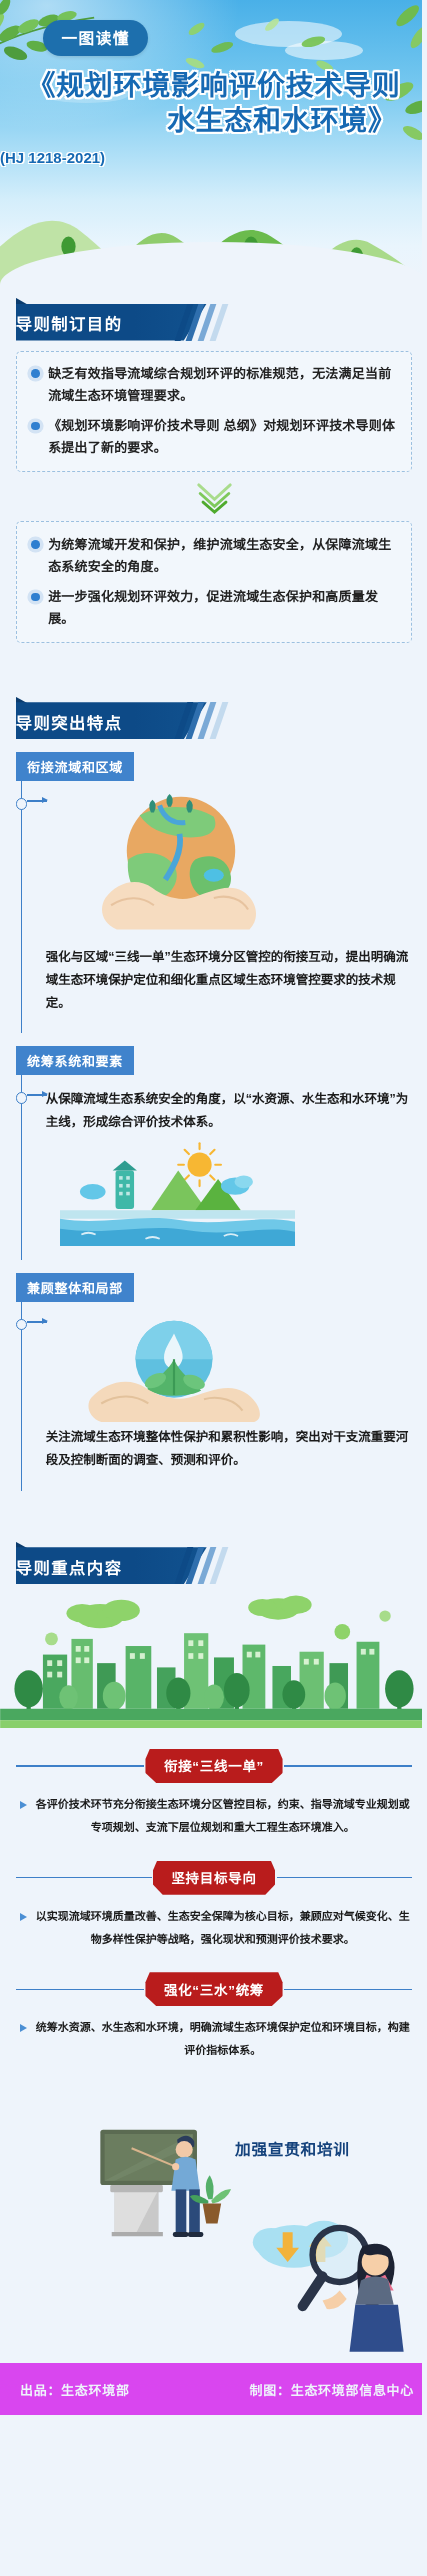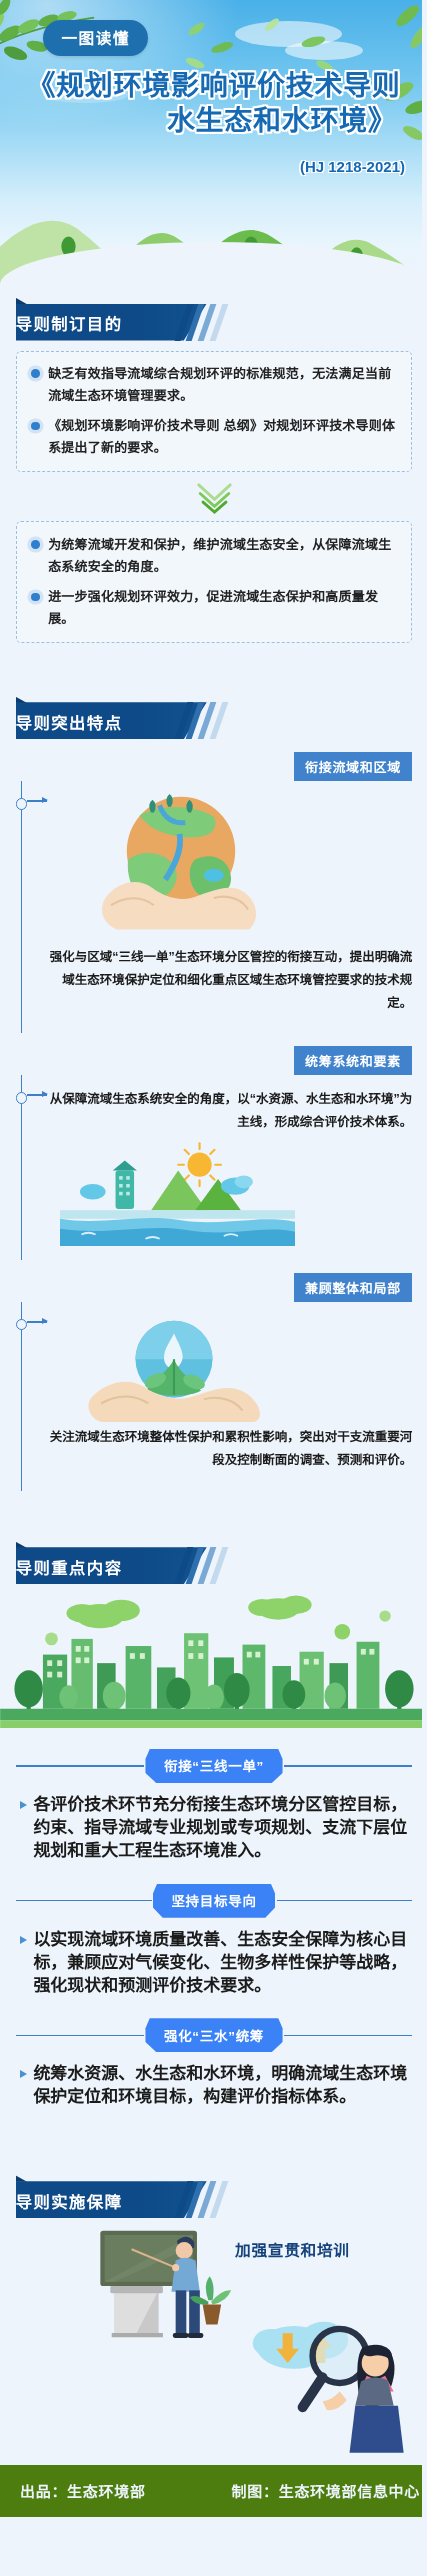--- a/index.html
+++ b/index.html
@@ -34,21 +34,21 @@
   .hero-title{
     position:absolute; top:68px; left:0; width:428px; padding:0 18.5px;
     text-align:center; color:#1669b3; font-weight:bold;
     font-size:28px; line-height:35px; letter-spacing:0.7px;
     text-shadow:
       -1.7px -1.7px 0 #fff, 1.7px -1.7px 0 #fff, -1.7px 1.7px 0 #fff, 1.7px 1.7px 0 #fff,
       0 -1.9px 0 #fff, 0 1.9px 0 #fff, -1.9px 0 0 #fff, 1.9px 0 0 #fff;
   }
   .hero-title .ln2{ display:block; text-align:right; padding-right:13px; }
   .hero-code{
-    position:absolute; top:158px; left:0; width:428px; text-align:right;
+    position:absolute; top:149px; left:0; width:428px; 
     padding-right:23px; color:#1669b3; font-weight:bold; font-size:15px;
     text-shadow:-1.3px -1.3px 0 #fff,1.3px -1.3px 0 #fff,-1.3px 1.3px 0 #fff,1.3px 1.3px 0 #fff;
   }
   
   .mtn{position:absolute;bottom:0;width:428px;height:107px;}
   .footer-wave{position:absolute;bottom:0;width:428px;height:43px;background:#eef4fb;border-radius:50% 50% 0 0 / 100% 100% 0 0;}
 
   
   .section{ position:relative; width:428px; padding:0 0 4.3px 0; }
   .sec-head{
@@ -81,21 +81,21 @@
   .dot{
     flex:0 0 auto; width:8.6px; height:8.6px; border-radius:50%;
     background:#2f7fd0; margin:6.4px 8.6px 0 2.9px;
     box-shadow:0 0 0 3.6px rgba(47,127,208,.16);
   }
   .btext{ font-size:13px; line-height:22px; color:#222; font-weight:bold; letter-spacing:0.2px; }
 
   .chev-wrap{ text-align:center; padding:10px 0 2.9px; }
 
   
-  .sub{ position:relative; margin:13px 15.7px 0 15.7px;text-align:right; }
+  .sub{ position:relative; margin:13px 15.7px 0 15.7px; }
   .sub-tag{
     display:inline-block; background:#4083cc; color:#fff; font-size:13px; font-weight:bold;
     padding:5px 11.4px; letter-spacing:0.7px;
   }
   .sub-body{
     position:relative; border-left:1.8px solid #3d7fc8; margin-left:5px;
     padding:13px 0 18.5px 24px; min-height:43px;
   }
   .sub-body::before{
     content:""; position:absolute; left:-5.7px; top:17px; width:9.3px; height:9.3px;
@@ -107,39 +107,39 @@
   .sub-body .arrow::after{
     content:""; position:absolute; right:-1.4px; top:-2.9px; border-left:6.4px solid #3d7fc8;
     border-top:3.6px solid transparent; border-bottom:3.6px solid transparent;
   }
   .sub-text{ font-size:12.5px; line-height:23px; color:#1b1b1b; font-weight:bold; }
 
   
   .pill-row{ display:flex; align-items:center; margin:21.4px 15.7px 10px 15.7px; }
   .pill-line{ flex:1 1 auto; height:1.4px; background:#3d7fc8; }
   .pill{
-    position:relative; flex:0 0 auto; background:#3b82f6; color:#fff;
+    position:relative; flex:0 0 auto; background:#b91c1c; color:#fff;
     font-size:13.5px; font-weight:bold; letter-spacing:0.7px;
     padding:6.4px 18.5px 7.8px; border-radius:0 0 11.4px 11.4px; margin:0 1.4px;
     clip-path:polygon(4.3px 0,calc(100% - 4.3px) 0,100% 10px,100% 70%,92% 100%,8% 100%,0 70%,0 10px);
   }
   .tri-bullet{ display:flex; align-items:flex-start; margin:0 15.7px 0 15.7px; }
   .tri{
     flex:0 0 auto; width:0; height:0; margin:7.8px 6.4px 0 4.3px;
     border-left:7.1px solid #4b8fd4; border-top:4.6px solid transparent; border-bottom:4.6px solid transparent;
   }
-  .tri-text{ font-size:17px; line-height:23px; color:#1b1b1b; font-weight:bold; }
+  .tri-text{ font-size:11px; line-height:23px; color:#1b1b1b; font-weight:bold;text-align:center; }
 
   
   .foot{
-    height:52px; background:#4d7c0f; display:flex; align-items:center;
-    color:#eef4fb; font-size:15px; font-weight:bold; letter-spacing:0.7px;
+    height:52px; background:#d946ef; display:flex; align-items:center;
+    color:#eef4fb; font-size:13px; font-weight:bold; letter-spacing:0.7px;
   }
   .foot .a{ margin-left:20px; }
-  .foot .b{ margin-left:auto; margin-right:2px; }
+  .foot .b{ margin-left:auto; margin-right:8px; }
 </style>
 </head>
 <body>
 
 <div class="page">
 
   <div class="hero">
     <div class="sun-glow"></div>
     <div class="cloudw c1"></div>
     <div class="cloudw c2"></div>
@@ -471,31 +471,20 @@
       <span class="pill-line"></span>
     </div>
     <div class="tri-bullet">
       <span class="tri"></span>
       <span class="tri-text">统筹水资源、水生态和水环境，明确流域生态环境保护定位和环境目标，构建评价指标体系。</span>
     </div>
     <div style="height:50px"></div>
   </div>
 
   <div class="section">
-    <div class="sec-head">
-      <div class="nub"></div>
-      <div class="bar"></div>
-      <div class="ttl">导则实施保障</div>
-      <div class="slashes">
-        <div class="slash" style="left:4.3px;background:#0d4a87;"></div>
-        <div class="slash" style="left:15.7px;background:#2f6fae;"></div>
-        <div class="slash" style="left:27px;background:#7aa9d6;"></div>
-        <div class="slash" style="left:39px;background:#c3daee;"></div>
-      </div>
-    </div>
 
     <div style="position:relative;height:235px;margin:7.1px 0 0 0;">
 
       <svg width="185" height="135" viewBox="0 0 260 190" style="position:absolute;left:86px;top:0;">
         <rect x="20" y="8" width="136" height="78" rx="4" fill="#5b6b52"></rect>
         <rect x="26" y="14" width="124" height="66" fill="#6b7d5f"></rect>
         <path d="M26 80 L150 14 L150 30 L40 80Z" fill="#7d9070" opacity=".45"></path>
         <rect x="40" y="92" width="62" height="62" fill="#c9c9c9"></rect>
         <path d="M40 92 L102 92 L70 154 L40 154Z" fill="#dedede"></path>
         <rect x="34" y="86" width="74" height="10" rx="2" fill="#b7b7b7"></rect>

